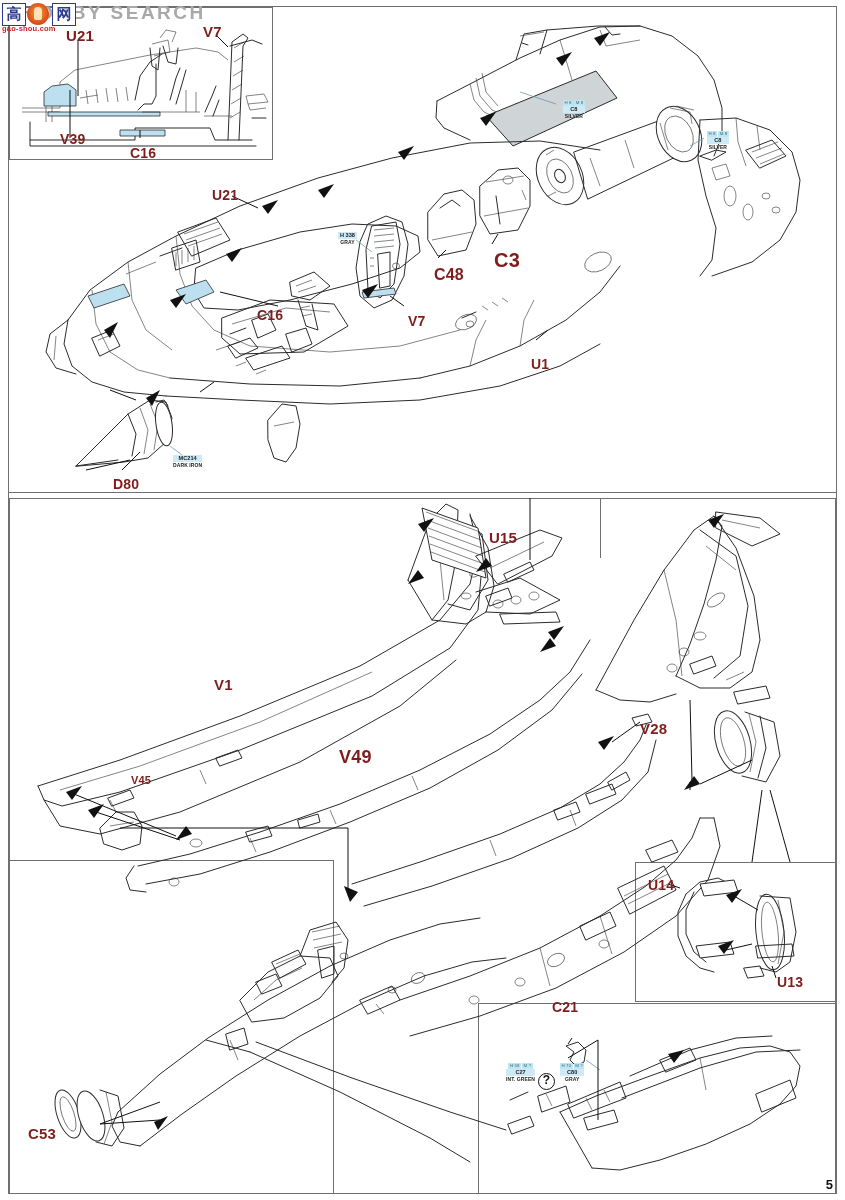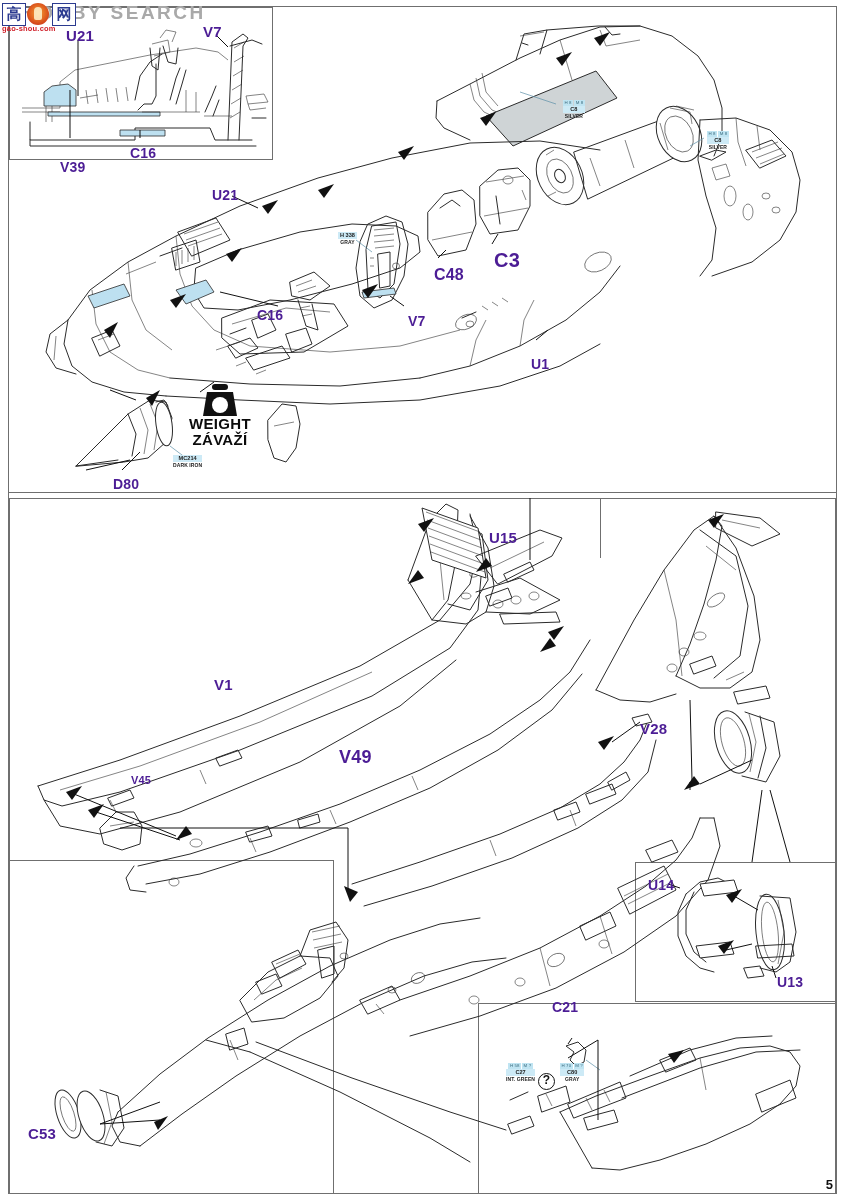--- a/index.html
+++ b/index.html
@@ -7,21 +7,21 @@
        -webkit-font-smoothing:antialiased;overflow:hidden;position:relative;}
 
   .page{position:absolute;inset:0;width:845px;height:1200px;background:#fff;}
 
   
   .panel-border{position:absolute;border:1.3px solid #6f6f6f;box-sizing:border-box;
                 background:transparent;pointer-events:none;}
   .rule{position:absolute;background:#6f6f6f;}
 
   
-  .part-label{position:absolute;font-weight:bold;color:#4c1d95;
+  .part-label{position:absolute;font-weight:bold;color:#7f1d1d;
               letter-spacing:.2px;white-space:nowrap;line-height:1;}
 
   
   .paint-tag{position:absolute;text-align:center;line-height:1;white-space:nowrap;}
   .paint-tag .chips{display:flex;justify-content:center;gap:1px;}
   .paint-tag .chip{background:#bfe4f2;color:#3e6f82;font-size:4.4px;
                    padding:1px 1.5px;line-height:1;letter-spacing:.1px;}
   .paint-tag .code{background:#cdeaf6;color:#1b1b1b;font-size:5.6px;font-weight:bold;
                    padding:0 2px;line-height:7px;}
   .paint-tag .pname{color:#1b1b1b;font-size:5px;font-weight:bold;line-height:7px;
@@ -534,21 +534,21 @@
   <div class="wm-hobby">HOBBY SEARCH</div>
   <div class="wm-cn">
     <div class="cn-box" style="left:0">高</div>
     <div class="wm-seal"></div>
     <div class="cn-box" style="left:50px">网</div>
     <div class="cn-url">gao-shou.com</div>
   </div>
 
   <div class="part-label" style="left:66px;top:28px;font-size:15px">U21</div>
   <div class="part-label" style="left:203px;top:24px;font-size:15px">V7</div>
-  <div class="part-label" style="left:60px;top:160px;font-size:14px">V39</div>
+  <div class="part-label" style="left:60px;top:132px;font-size:14px">V39</div>
   <div class="part-label" style="left:130px;top:146px;font-size:14px">C16</div>
 
   <div class="part-label" style="left:212px;top:188px;font-size:14px">U21</div>
   <div class="part-label" style="left:257px;top:308px;font-size:14px">C16</div>
   <div class="part-label" style="left:408px;top:314px;font-size:14px">V7</div>
   <div class="part-label" style="left:434px;top:267px;font-size:16px">C48</div>
   <div class="part-label" style="left:494px;top:250px;font-size:20px">C3</div>
   <div class="part-label" style="left:531px;top:357px;font-size:14px">U1</div>
   <div class="part-label" style="left:113px;top:477px;font-size:14px">D80</div>
 
@@ -573,29 +573,20 @@
   <div class="paint-tag" style="left:338px;top:232px">
     <div class="code">H 338</div>
     <div class="pname">GRAY</div>
   </div>
 
   <div class="paint-tag" style="left:173px;top:455px">
     <div class="code">MC214</div>
     <div class="pname">DARK IRON</div>
   </div>
 
-  <div class="weight-block" style="left:172px;top:384px;width:96px">
-    <svg class="weight-icon" viewBox="0 0 34 32">
-      <path fill="#111" d="M12 0 h10 a3 3 0 0 1 0 6 h-10 a3 3 0 0 1 0 -6 Z"></path>
-      <path fill="#111" d="M4 8 h26 l4 24 h-34 Z"></path>
-      <circle cx="17" cy="21" r="8" fill="#fff"></circle>
-    </svg>
-    <div class="weight-text">WEIGHT</div>
-    <div class="weight-text">ZÁVAŽÍ</div>
-  </div>
 
   <div class="part-label" style="left:489px;top:530px;font-size:15px">U15</div>
   <div class="part-label" style="left:214px;top:677px;font-size:15px">V1</div>
   <div class="part-label" style="left:131px;top:775px;font-size:11px">V45</div>
   <div class="part-label" style="left:339px;top:748px;font-size:18px">V49</div>
   <div class="part-label" style="left:640px;top:721px;font-size:15px">V28</div>
   <div class="part-label" style="left:28px;top:1126px;font-size:15px">C53</div>
 
   <div class="part-label" style="left:648px;top:878px;font-size:14px">U14</div>
   <div class="part-label" style="left:777px;top:975px;font-size:14px">U13</div>

